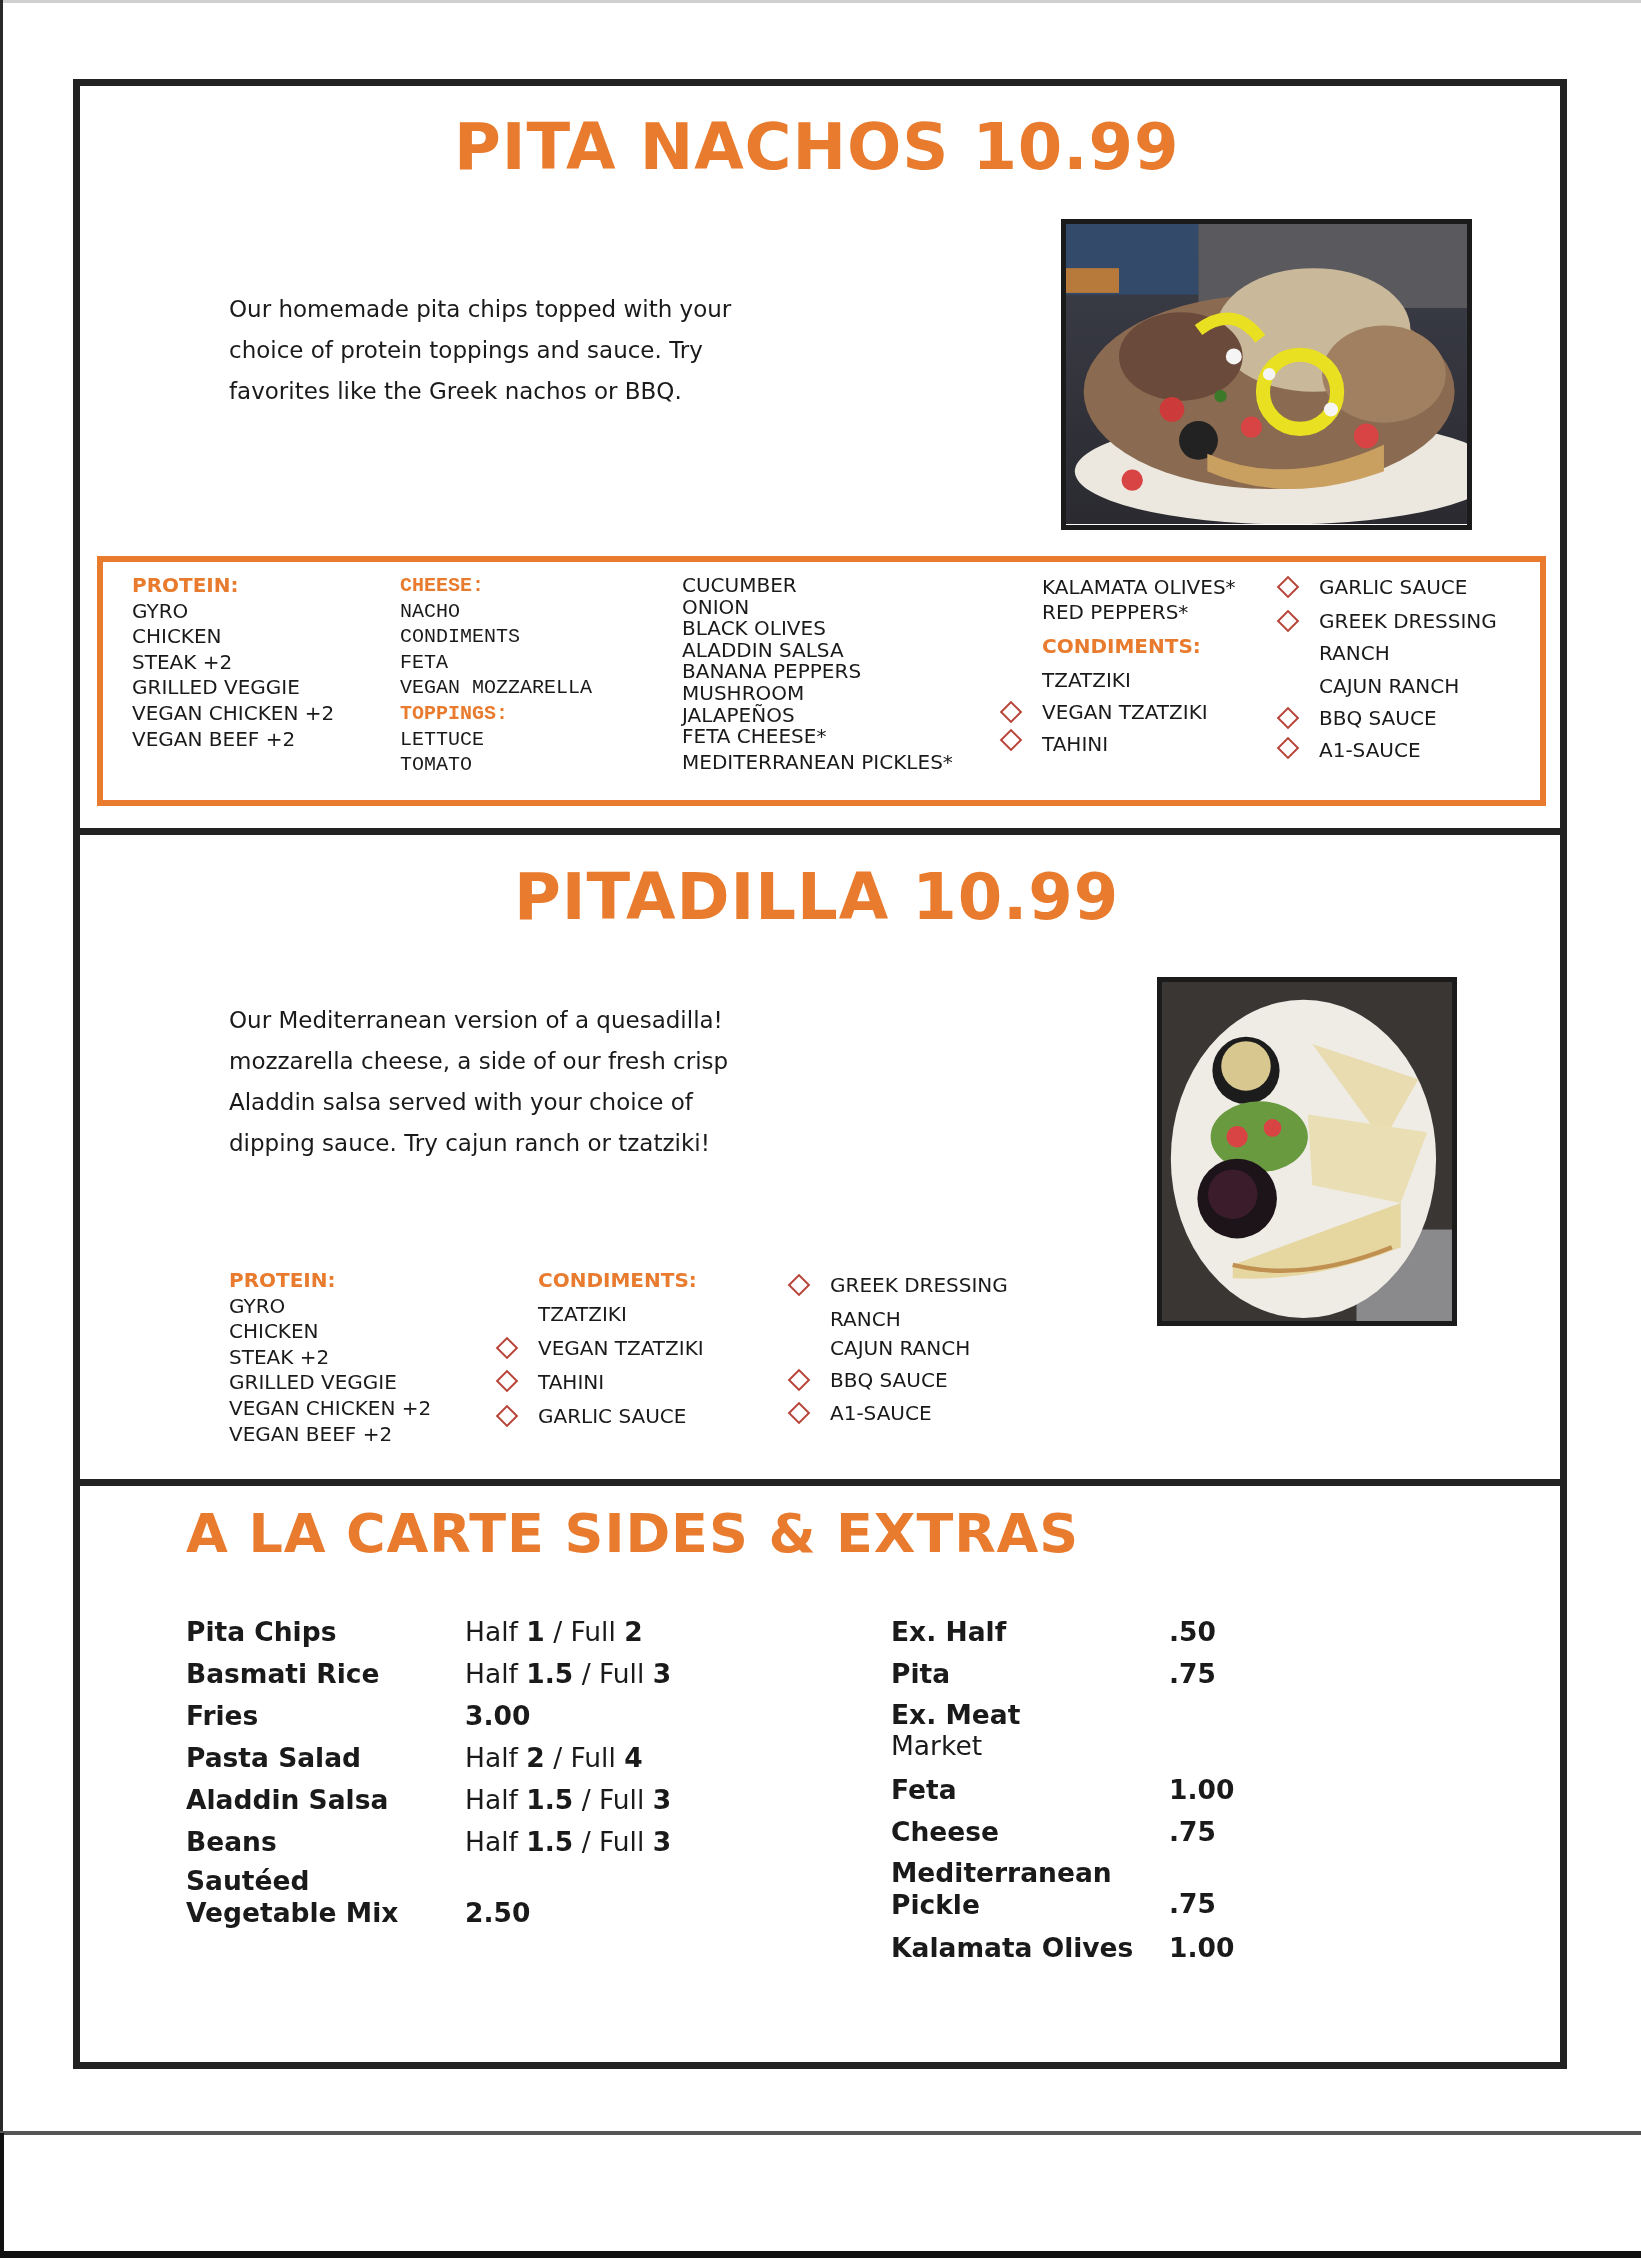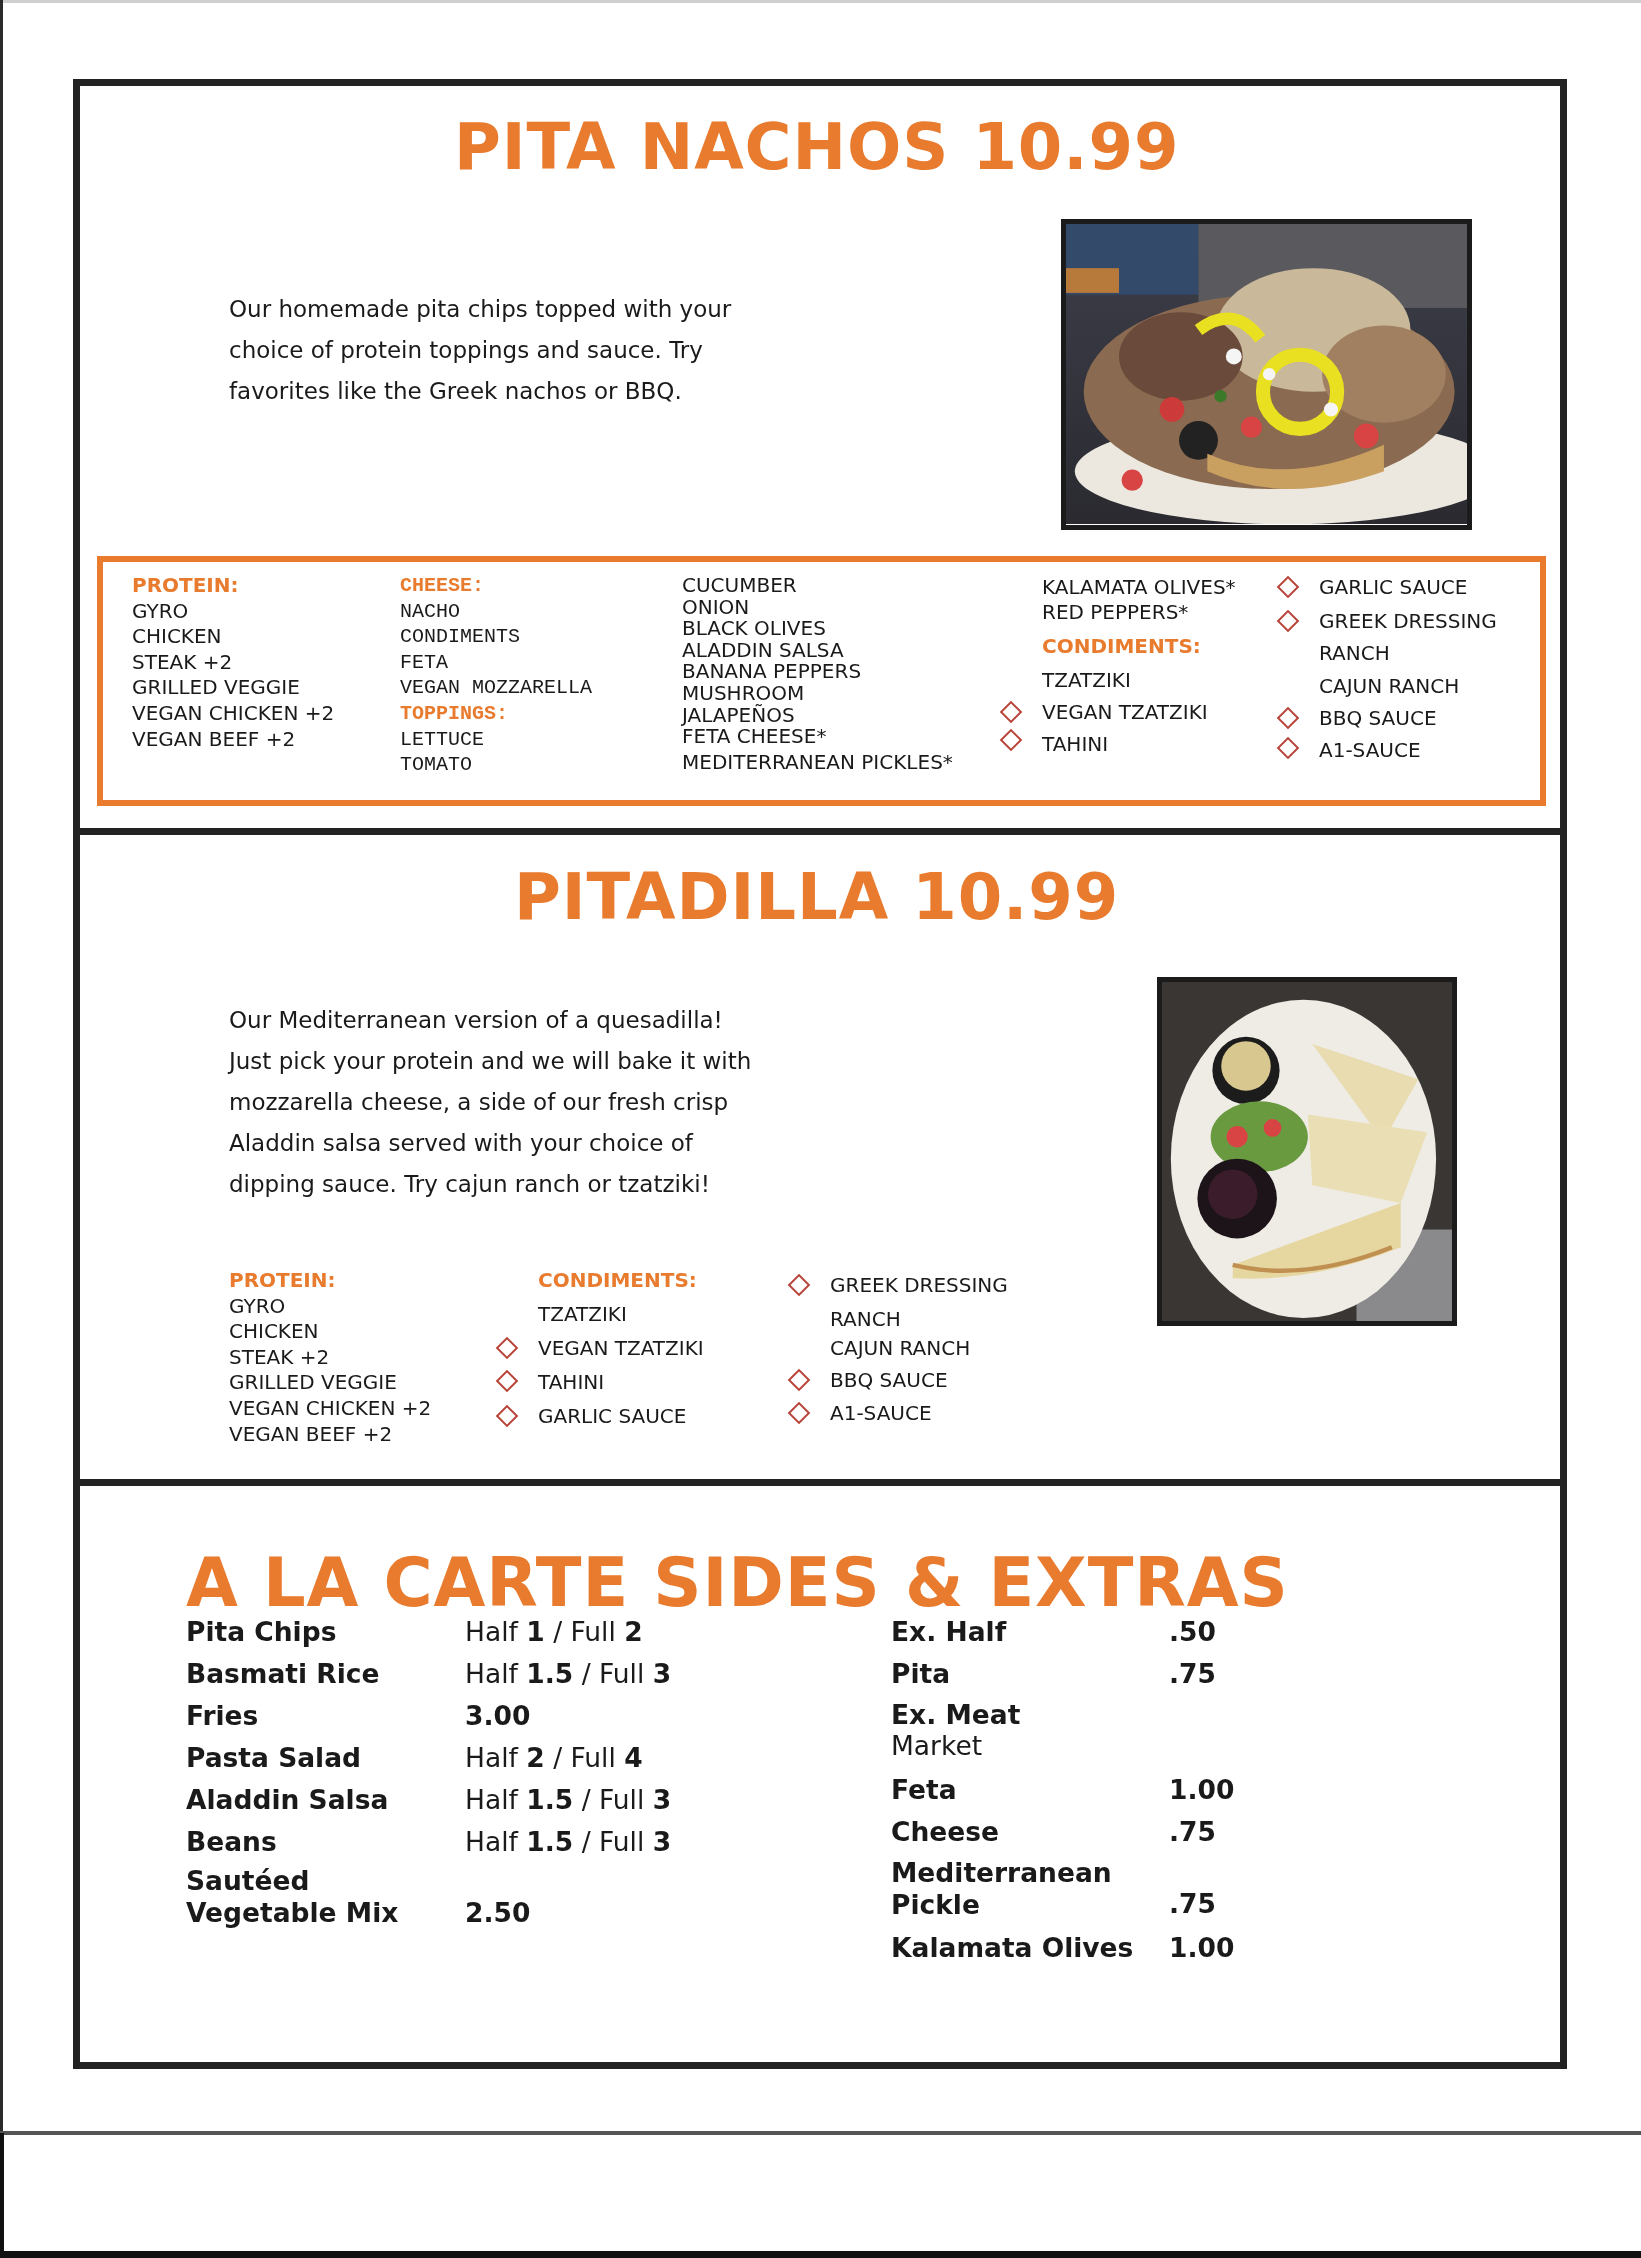--- a/index.html
+++ b/index.html
@@ -21,21 +21,21 @@
   }
   .divider { position: absolute; left: 73px; width: 1494px; height: 7px; background: #222; }
   .divider.d1 { top: 828px; }
   .divider.d2 { top: 1479px; }
   .title {
     position: absolute; font-weight: bold; color: #E87B2E; white-space: nowrap;
     letter-spacing: 0.9px;
   }
   .title-nachos { left: 454px; top: 110px; font-size: 64px; }
   .title-pitadilla { left: 514px; top: 860px; font-size: 64px; }
-  .title-alacarte { left: 186px; top: 1502px; font-size: 67px; margin-top: 42px; }
+  .title-alacarte { left: 186px; top: 1502px; font-size: 54px; }
 
   .desc {
     position: absolute; font-size: 23px; line-height: 41px; color: #1a1a1a;
   }
   .desc-nachos { left: 229px; top: 289px; width: 776px; }
   .desc-pitadilla { left: 229px; top: 1000px; width: 794px; }
 
   .photo {
     position: absolute; border: 5.3px solid #1b1b1b; box-sizing: border-box; overflow: hidden;
   }
@@ -182,21 +182,20 @@
   <div class="item" style="height:32px; position:relative">
     <span class="diamond" style="left:-39px; top:1.8px"></span>
     <span>A1-SAUCE</span>
   </div>
 </div>
 
 <div class="title title-pitadilla">PITADILLA 10.99</div>
 
 <div class="desc desc-pitadilla">
   <div>Our Mediterranean version of a quesadilla!</div>
-  <div>Just pick your protein and we will bake it with</div>
   <div>mozzarella cheese, a side of our fresh crisp</div>
   <div>Aladdin salsa served with your choice of</div>
   <div>dipping sauce. Try cajun ranch or tzatziki!</div>
 </div>
 
 <div class="photo photo-pitadilla">
   <svg class="photo-inner" viewBox="0 0 328 384" preserveAspectRatio="none">
     <rect width="328" height="384" fill="#3a3634"></rect>
     <rect x="220" y="280" width="108" height="104" fill="#8a8a8c"></rect>
     <ellipse cx="160" cy="200" rx="150" ry="180" fill="#efece6"></ellipse>

